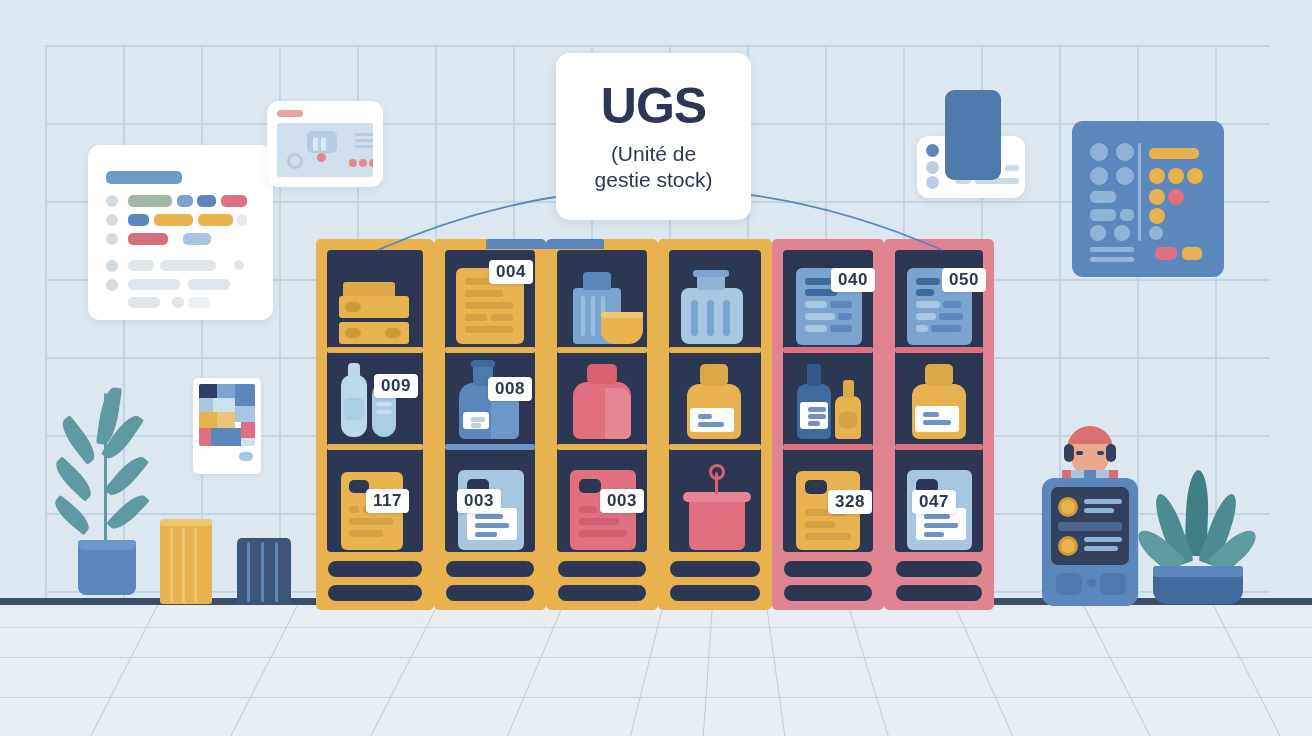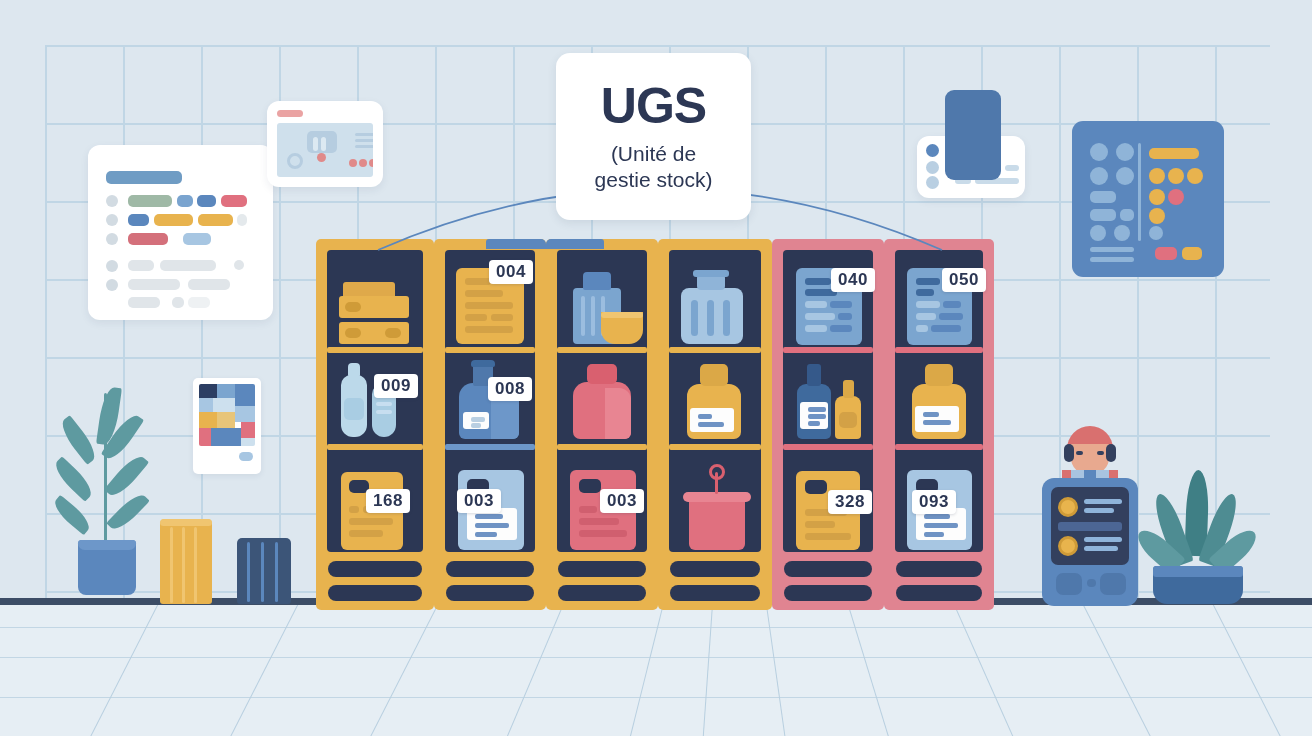--- a/index.html
+++ b/index.html
@@ -363,21 +363,21 @@
         <div class="doc-line" style="left:8px; top:46px; width:44px; background:#d3a146"></div>
         <div class="doc-line" style="left:8px; top:58px; width:34px; background:#d3a146"></div>
       </div>
     </div>
     <div class="cab-base">
       <div class="slat" style="top:9px"></div>
       <div class="slat" style="top:33px"></div>
     </div>
   </div>
   <div class="tag" style="left:374px; top:374px">009</div>
-  <div class="tag" style="left:366px; top:489px">168</div>
+  <div class="tag" style="left:366px; top:489px">117</div>
 
   <div class="cabinet" style="left:434px; top:239px; width:112px; height:371px; background:#e8b34e">
     <div class="cab-top-accent" style="left:52px; width:60px; background:#5b87bd"></div>
     <div class="cab-inner" style="height:302px">
       <div class="shelf-sep" style="top:97px;  background:#e8b34e"></div>
       <div class="shelf-sep" style="top:194px; background:#6d97c9"></div>
 
       <div class="doc" style="left:11px; top:18px; width:68px; height:76px; background:#e8b34e">
         <div class="doc-line" style="left:9px; top:10px; width:26px; background:#d3a146"></div>
         <div class="doc-line" style="left:9px; top:22px; width:38px; background:#d3a146"></div>
@@ -549,21 +549,21 @@
           <i style="top:24px; width:20px; background:#6f93c4"></i>
         </div>
       </div>
     </div>
     <div class="cab-base">
       <div class="slat" style="top:9px"></div>
       <div class="slat" style="top:33px"></div>
     </div>
   </div>
   <div class="tag" style="left:942px; top:268px">050</div>
-  <div class="tag" style="left:912px; top:490px">093</div>
+  <div class="tag" style="left:912px; top:490px">047</div>
 
   <div id="title-card">
     <div id="title-main">UGS</div>
     <div id="title-sub">
       <div>(Unité de</div>
       <div>gestie stock)</div>
     </div>
   </div>
 
 </div>

